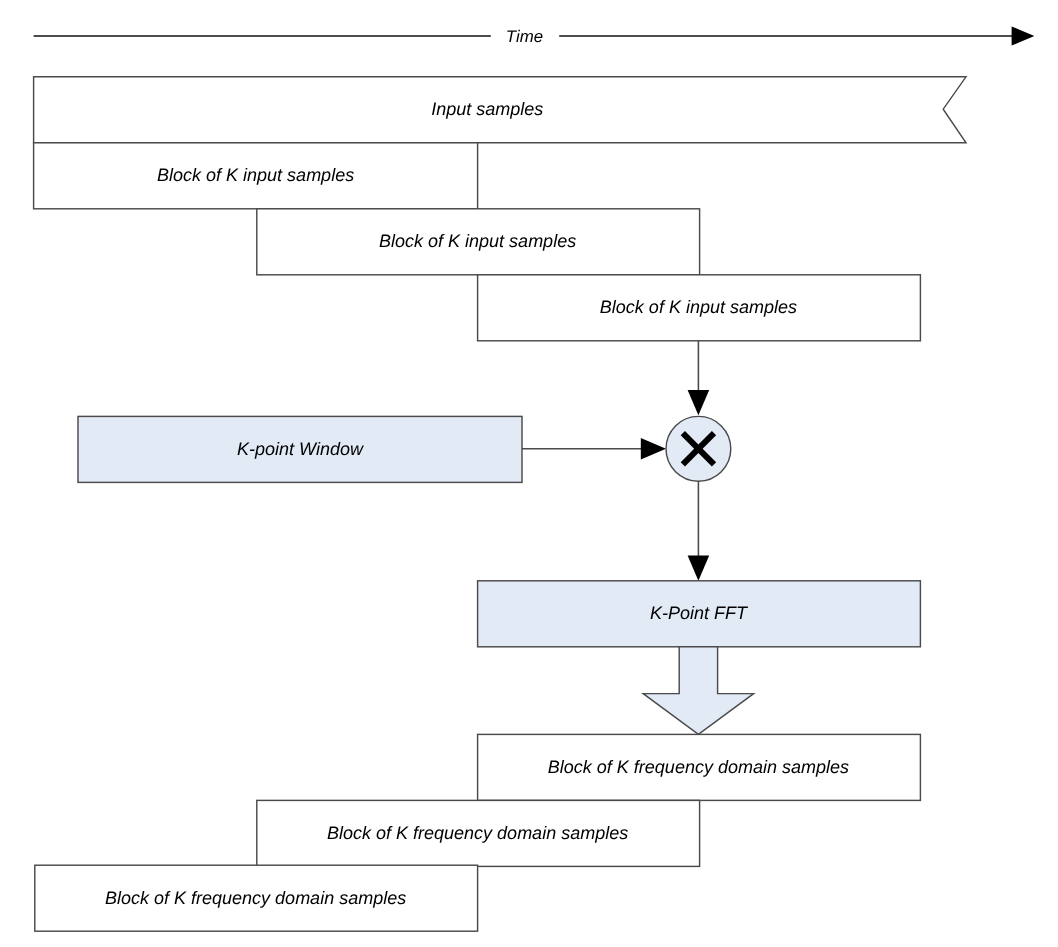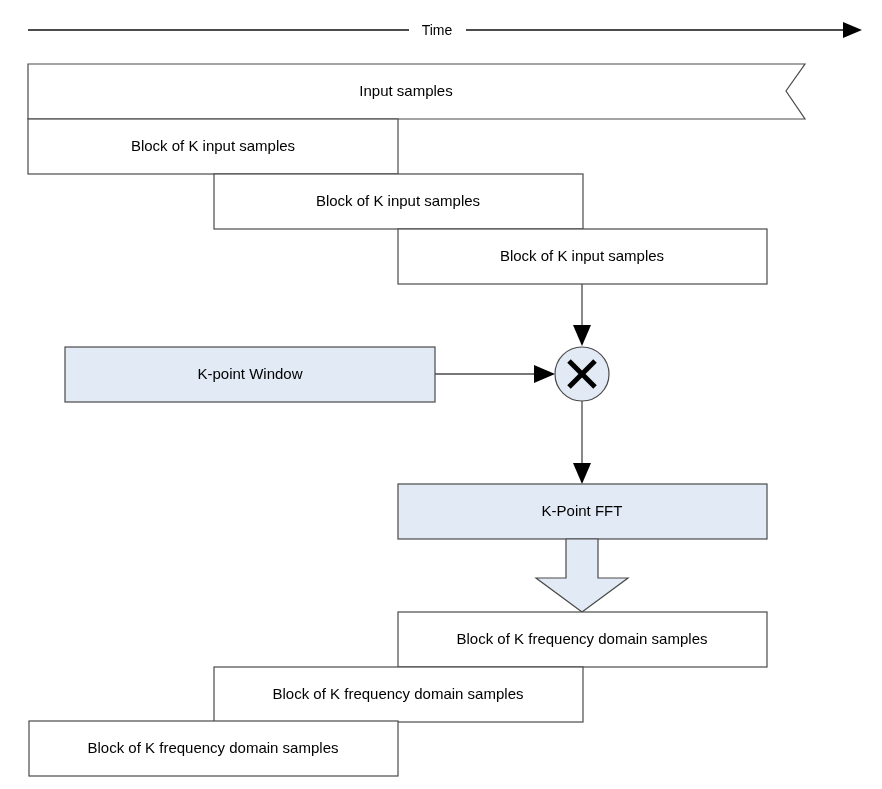--- a/index.html
+++ b/index.html
@@ -13,20 +13,21 @@
     height: 789px;
     font-family: "Liberation Sans", sans-serif;
     color: #000000;
     overflow: hidden;
   }
   #canvas {
     position: relative;
     width: 882px;
     height: 789px;
     background: #ffffff;
+    font-style: italic;
   }
   #diagram-svg {
     position: absolute;
     left: 0;
     top: 0;
     width: 882px;
     height: 789px;
     display: block;
   }
   .lbl {

